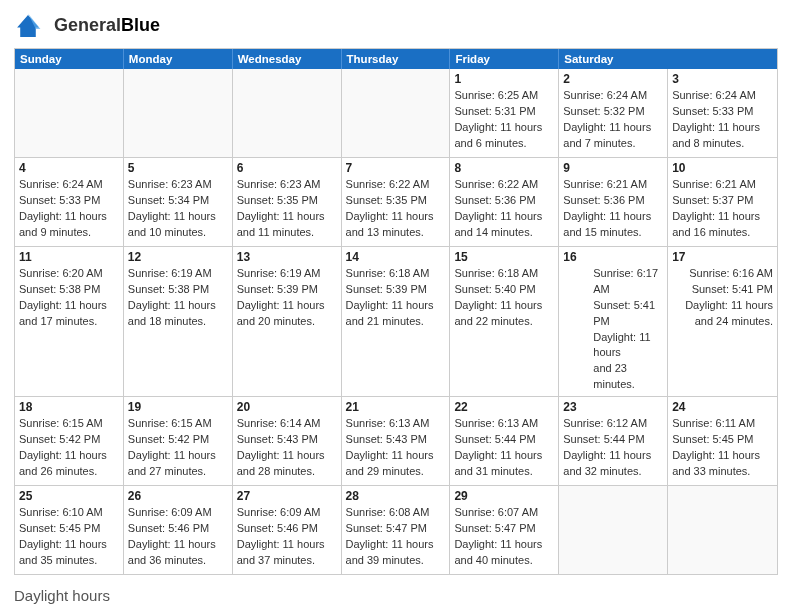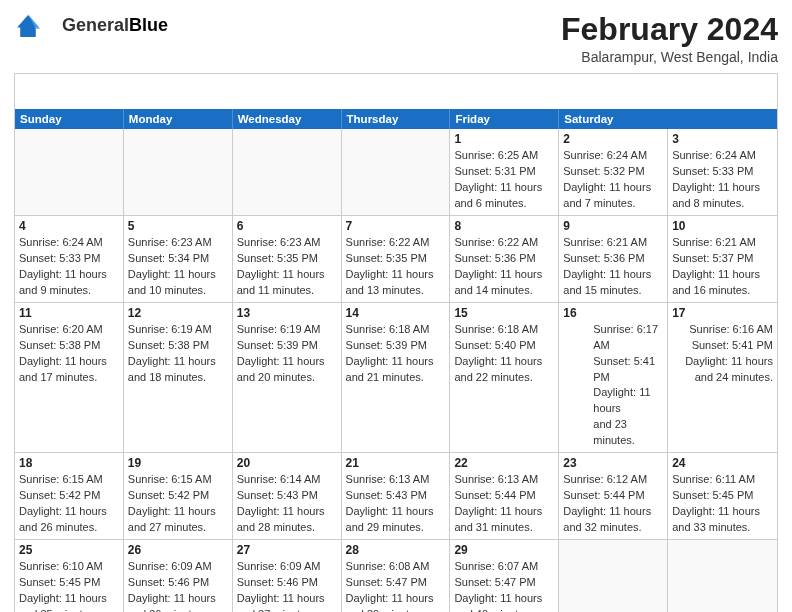--- a/index.html
+++ b/index.html
@@ -19,21 +19,21 @@
     }
     .header {
       display: flex;
       justify-content: space-between;
       align-items: flex-start;
       margin-bottom: 8px;
     }
     .logo {
       display: flex;
       align-items: center;
-      gap: 20px;
+      gap: 12px;
     }
     .logo-text {
       font-size: 18px;
       font-weight: bold;
       line-height: 1.1;
     }
     .logo-general { color: #333; }
     .logo-blue { color: #000000; }
     .logo-icon {
       width: 28px;
@@ -56,21 +56,20 @@
     .calendar {
       flex: 1;
       display: flex;
       flex-direction: column;
       border: 1px solid #ccc;
     }
     .cal-header-row {
       display: grid;
       grid-template-columns: repeat(7, 1fr);
       background: #1a6fc4;
-      margin-top: 35px;
     }
     .cal-header-cell {
       color: #fff;
       font-size: 11.5px;
       font-weight: bold;
       padding: 4px 5px;
       text-align: left;
       border-right: 1px solid #4a90d9;
     }
     .cal-header-cell:last-child { border-right: none; }
@@ -124,24 +123,20 @@
         <polygon points="18,4 32,20 28,20 28,32 8,32 8,20 4,20" fill="#1a6fc4"></polygon>
         <polygon points="18,2 34,22 28,22" fill="#5aabee" opacity="0.7"></polygon>
       </svg>
       <div>
         <div style="display:flex; gap:0px;">
           <span class="logo-text logo-general">General</span>
           <span class="logo-text logo-blue">Blue</span>
         </div>
       </div>
     </div>
-    <div class="title-block">
-      <div class="main-title">February 2024</div>
-      <div class="subtitle">Balarampur, West Bengal, India</div>
-    </div>
   </div>
 
   <div class="calendar">
     <div class="cal-header-row">
     <div class="cal-header-cell">Sunday</div>
         <div class="cal-header-cell">Monday</div>
         <div class="cal-header-cell">Wednesday</div>
         <div class="cal-header-cell">Thursday</div>
         <div class="cal-header-cell">Friday</div>
         <div class="cal-header-cell">Saturday</div>

